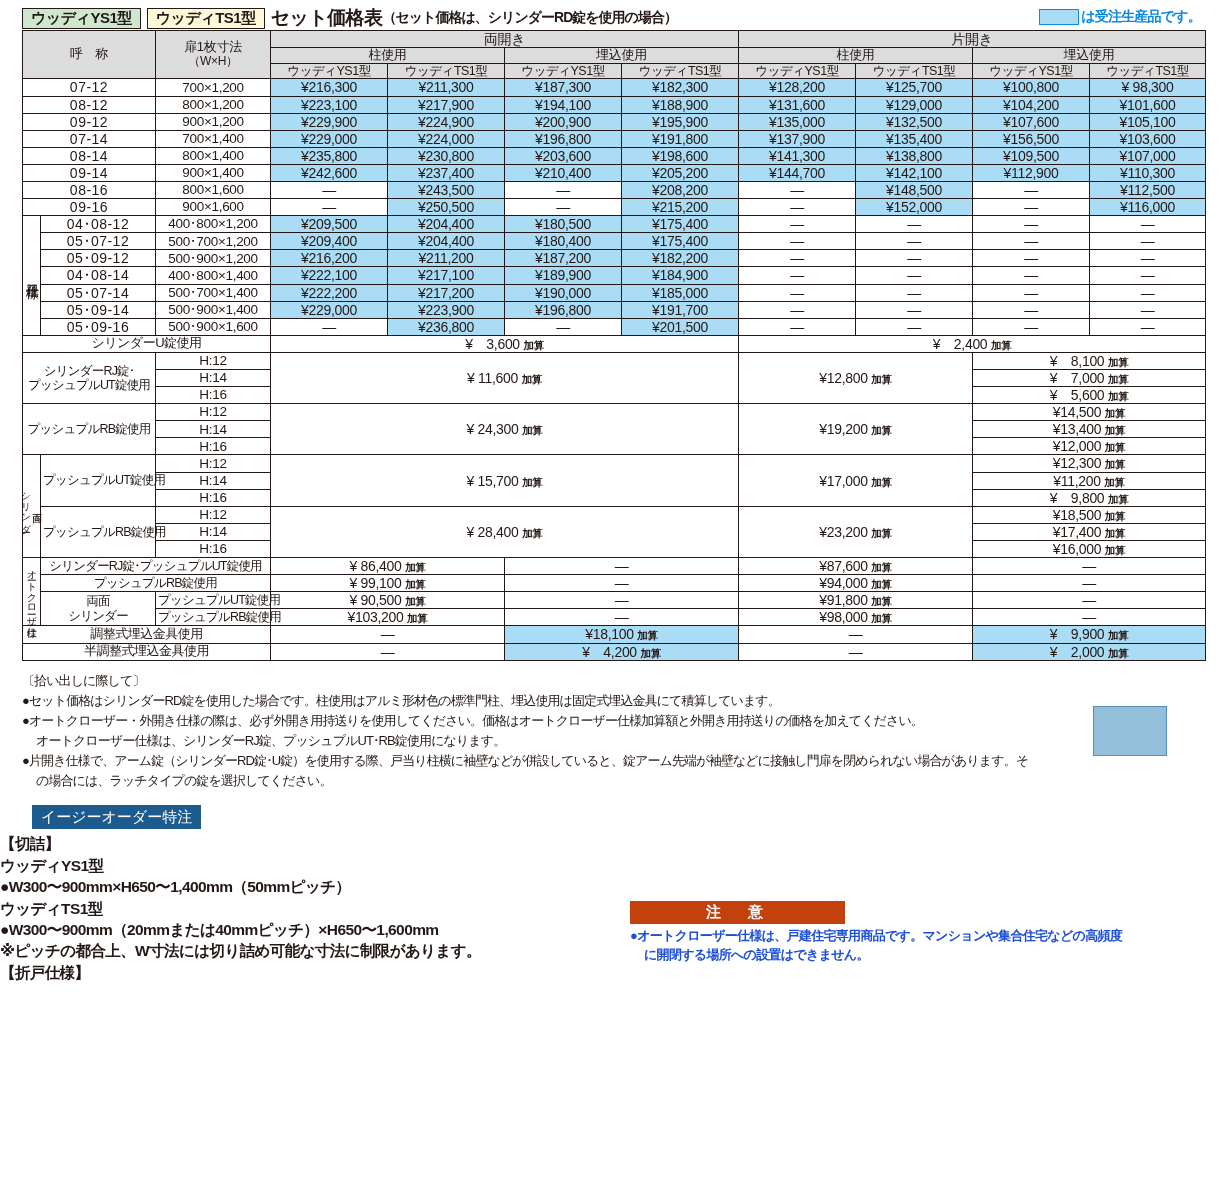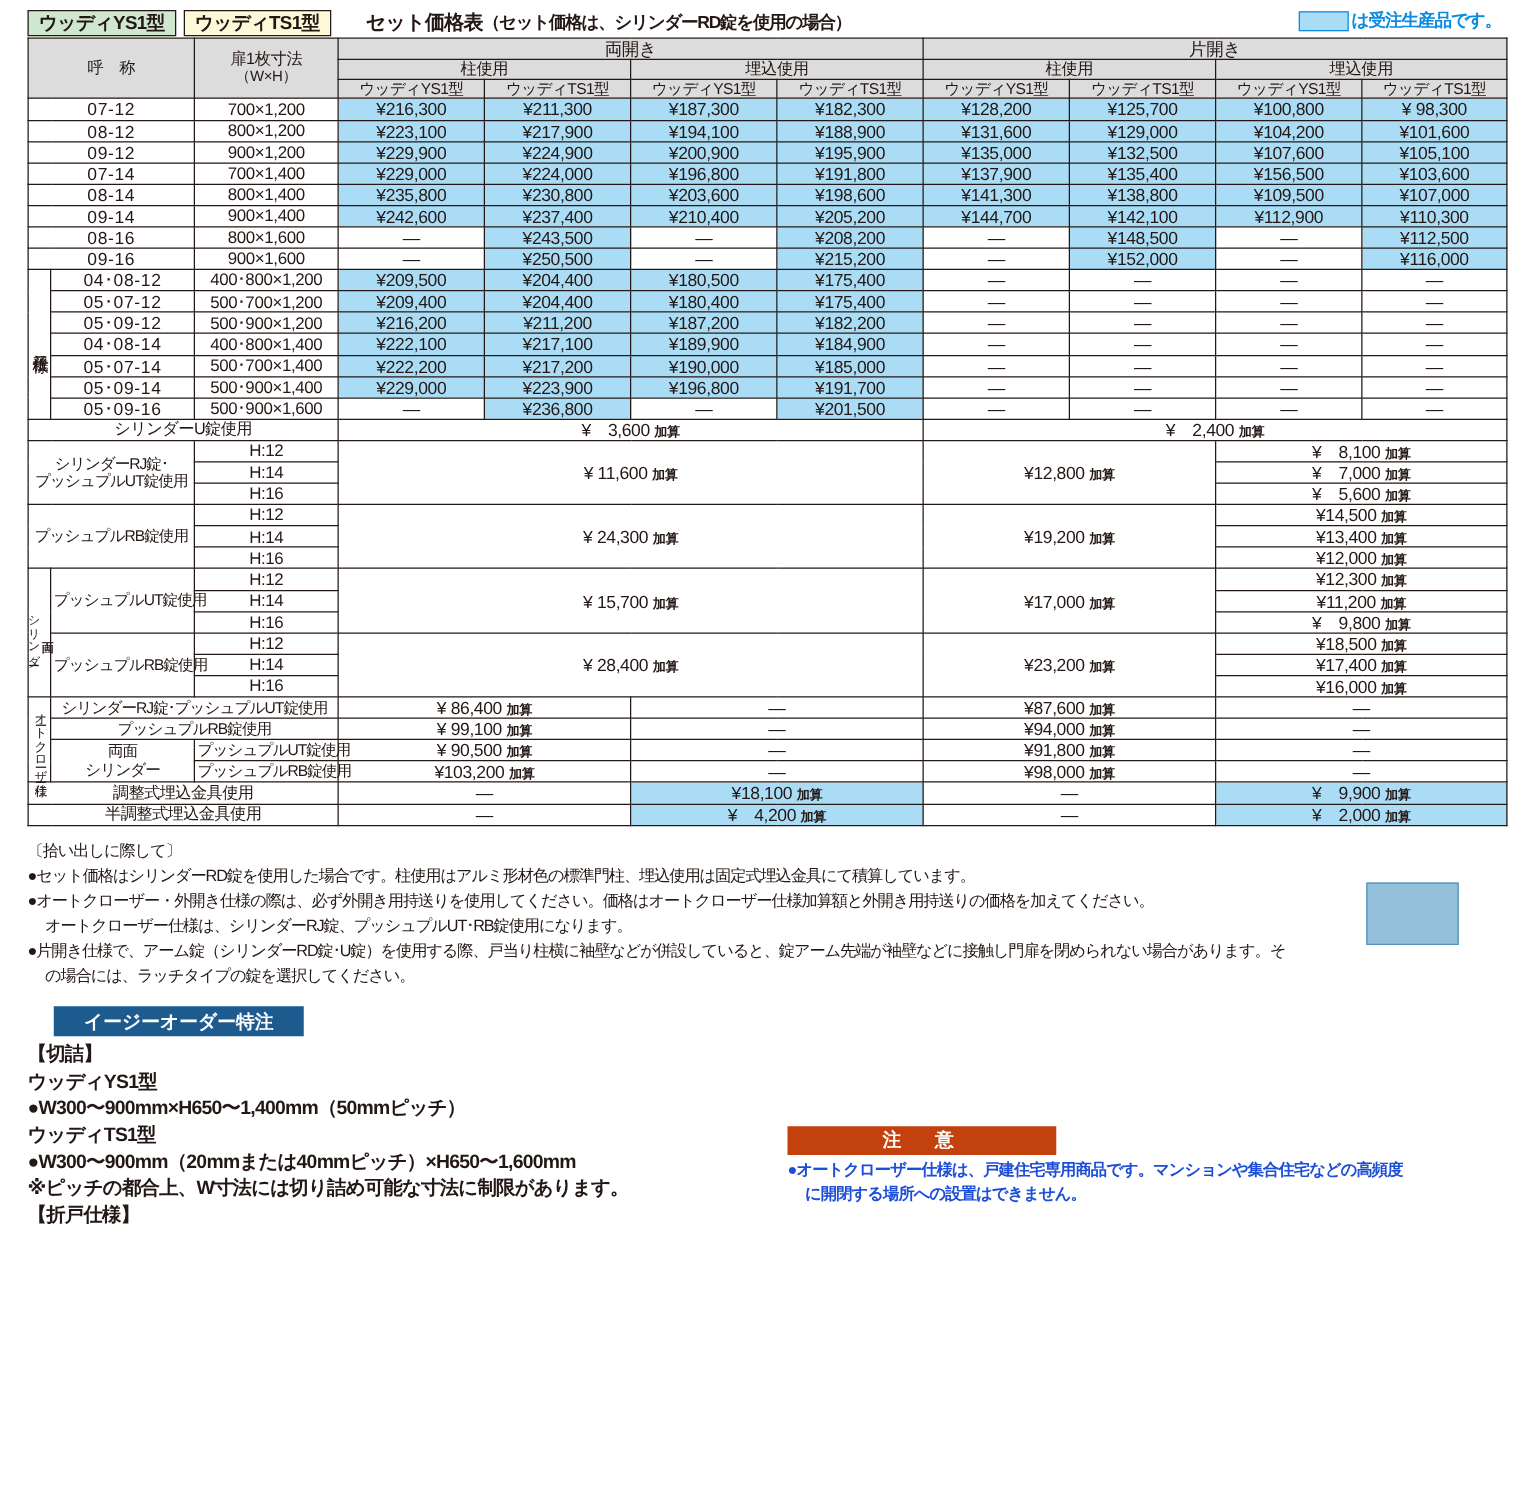--- a/index.html
+++ b/index.html
@@ -16,21 +16,21 @@
   
   .topbar{display:flex;align-items:center;height:30px;padding:6px 0 0 22px;box-sizing:border-box;}
   .badge{
     display:inline-flex;align-items:center;justify-content:center;
     height:21px;padding:0 8px;box-sizing:border-box;
     font-size:15px;font-weight:bold;letter-spacing:-0.5px;
     border:1px solid #231815;
   }
   .badge.ys{background:#cfe7cf;}
   .badge.ts{background:#fdf8d8;margin-left:6px;}
-  .maintitle{font-size:16px;font-weight:bold;margin-left:28px;letter-spacing:-0.6px;}
+  .maintitle{font-size:19px;font-weight:bold;margin-left:6px;letter-spacing:-0.6px;}
   .subtitle{font-size:14px;font-weight:bold;letter-spacing:-1px;}
   .madetoorder{
     position:absolute;right:20px;top:8px;
     display:flex;align-items:center;
     color:#0a8ae0;font-weight:bold;font-size:14px;letter-spacing:-0.8px;
   }
   .mto-swatch{display:inline-block;width:38px;height:14px;background:#aadcf5;border:1px solid #0a8ae0;margin-right:2px;}
 
   
   table.price{
@@ -77,24 +77,24 @@
 
   
   .notes{margin:10px 0 0 22px;font-size:13px;line-height:1.55;letter-spacing:-0.9px;}
   .notes .ln{white-space:nowrap;}
   .notes .ind{padding-left:14px;}
 
   
   .bottom{position:relative;margin-top:14px;}
   .eo-badge{
     display:inline-flex;align-items:center;justify-content:center;
-    margin-left:43px;width:200px;height:24px;
-    background:#1d5b8f;color:#fff;font-weight:bold;font-size:15px;letter-spacing:0px;
-  }
-  .eo-body{margin-left:22px;margin-top:4px;font-size:15.5px;line-height:1.38;letter-spacing:-0.6px;font-weight:bold;}
+    margin-left:32px;width:169px;height:24px;
+    background:#1d5b8f;color:#fff;font-weight:normal;font-size:15px;letter-spacing:0px;
+  }
+  .eo-body{margin-top:4px;font-size:15.5px;line-height:1.38;letter-spacing:-0.6px;font-weight:bold;}
   .caution-wrap{position:absolute;left:630px;top:4px;width:580px;}
   .caution-badge{
     display:flex;align-items:center;justify-content:center;
     width:215px;height:23px;background:#c2410c;color:#fff;
     font-weight:bold;font-size:15px;letter-spacing:6px;margin-left:0px;
   }
   .caution-text{color:#1d4ed8;font-weight:bold;font-size:13px;line-height:1.45;letter-spacing:-0.7px;margin-top:3px;}
   .caution-text .ind{padding-left:14px;}
 
   

